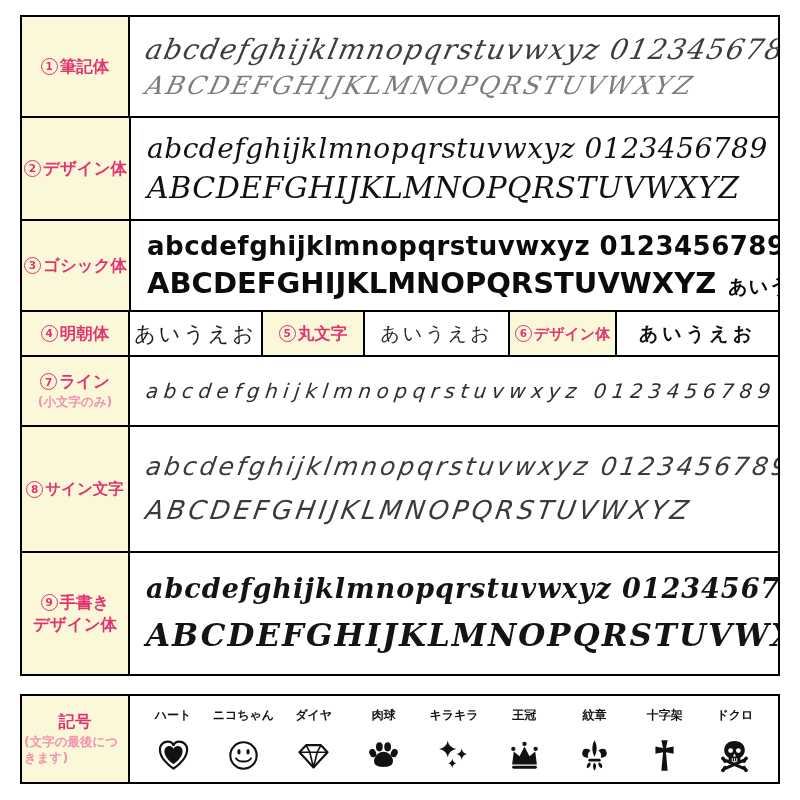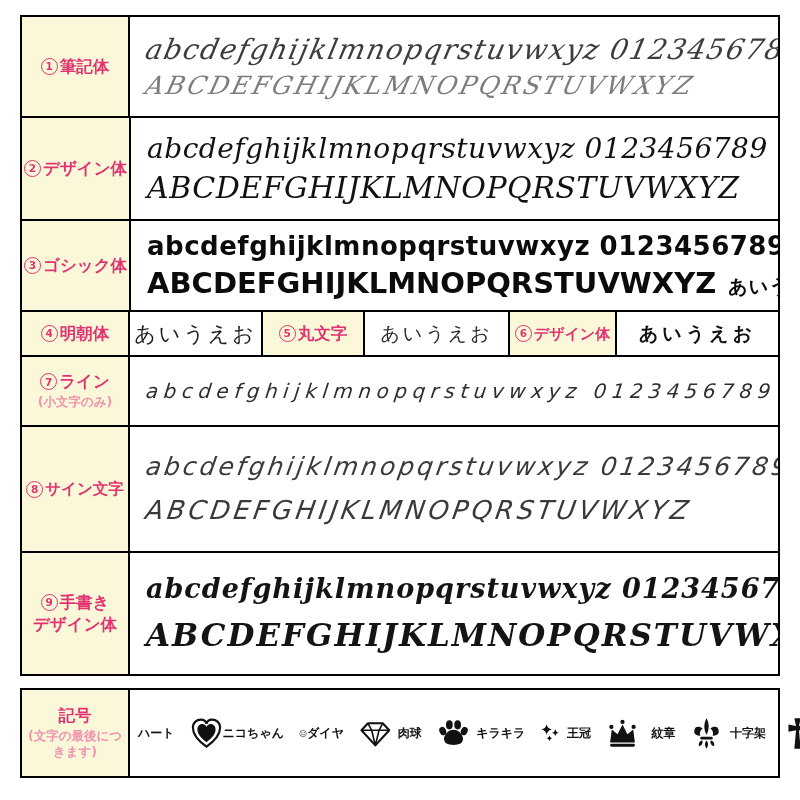--- a/index.html
+++ b/index.html
@@ -4,21 +4,21 @@
 <style>
   html,body{margin:0;padding:0;background:#fff;}
   body{width:800px;height:800px;font-family:"DejaVu Sans",sans-serif;-webkit-font-smoothing:antialiased;}
   .sheet{position:relative;width:800px;height:800px;box-sizing:border-box;padding:15px 20px 0 20px;}
   .table{width:760px;border:2px solid var(--border,#000);box-sizing:border-box;background:#fff;}
   .row{display:flex;border-bottom:2px solid var(--border,#000);box-sizing:border-box;align-items:stretch;}
   .row.last{border-bottom:none;}
   .label-cell{flex:0 0 108px;background:var(--label-bg,#fbf8da);border-right:2px solid var(--border,#000);display:flex;flex-direction:column;align-items:center;justify-content:center;gap:2px;box-sizing:border-box;padding:2px;}
   .label-main{color:var(--label-text,#e0336f);font-weight:bold;font-size:16.5px;display:flex;align-items:center;gap:2px;white-space:nowrap;line-height:1.2;}
   .circ{width:15px;height:15px;border:1.4px solid var(--label-text,#e0336f);border-radius:50%;font-size:10.5px;display:inline-flex;align-items:center;justify-content:center;font-weight:bold;flex:0 0 auto;}
-  .sublabel{color:var(--sublabel-text,#ef93ae);font-size:12.5px;text-align:center;line-height:1.3;font-weight:bold;}
+  .sublabel{color:var(--sublabel-text,#ef93ae);font-size:12.5px;text-align:left;line-height:1.3;font-weight:bold;}
   .sample-cell{flex:1;display:flex;flex-direction:column;justify-content:center;padding:2px 6px 2px 16px;gap:3px;overflow:hidden;box-sizing:border-box;}
   .s-line{white-space:nowrap;line-height:1.25;}
 
   .script-lower{font-family:"DejaVu Serif",serif;font-style:italic;font-size:28px;color:#3d3d3d;letter-spacing:1.5px;transform:skewX(-12deg);transform-origin:left center;}
   .script-upper{font-family:"DejaVu Serif",serif;font-style:italic;font-size:25px;color:#7d7d7d;letter-spacing:2.5px;transform:skewX(-14deg);transform-origin:left center;}
   .design-lower{font-family:"DejaVu Serif",serif;font-style:italic;font-size:28px;color:#121212;letter-spacing:0.5px;}
   .design-upper{font-family:"DejaVu Serif",serif;font-style:italic;font-size:30px;color:#121212;letter-spacing:0.5px;}
   .gothic-lower{font-weight:bold;font-size:26px;color:#0b0b0b;letter-spacing:0.5px;}
   .gothic-upper{font-weight:bold;font-size:29px;color:#0b0b0b;display:flex;align-items:baseline;gap:12px;}
   .gothic-kana{font-size:19px;font-weight:bold;letter-spacing:1px;}
@@ -41,24 +41,24 @@
   .brush-upper{font-family:"DejaVu Serif",serif;font-weight:bold;font-style:italic;font-size:31px;color:#141414;letter-spacing:2px;}
 
   .h-r1{height:101px;}
   .h-r2{height:103px;}
   .h-r3{height:91px;}
   .h-r4{height:45px;}
   .h-r5{height:70px;}
   .h-r6{height:126px;}
   .h-r7{height:121px;}
 
-  .sym-table{margin-top:12px;width:760px;height:90px;border:2px solid var(--border,#000);box-sizing:border-box;display:flex;background:#fff;}
+  .sym-table{margin-top:18px;width:760px;height:90px;border:2px solid var(--border,#000);box-sizing:border-box;display:flex;background:#fff;}
   .sym-label{flex:0 0 108px;}
   .sym-strip{flex:1;display:flex;align-items:center;padding:4px 8px;box-sizing:border-box;}
-  .sym-item{flex:1;display:flex;flex-direction:row;align-items:center;justify-content:center;gap:15px;min-width:0;}
+  .sym-item{flex:1;display:flex;flex-direction:column;align-items:center;justify-content:center;gap:15px;min-width:0;}
   .sym-name{font-size:12px;font-weight:bold;color:#111;white-space:nowrap;}
   .sym-icon{width:33px;height:33px;display:block;}
 </style>
 </head>
 <body>
 
 <div class="sheet">
 
   <div class="table">
 

